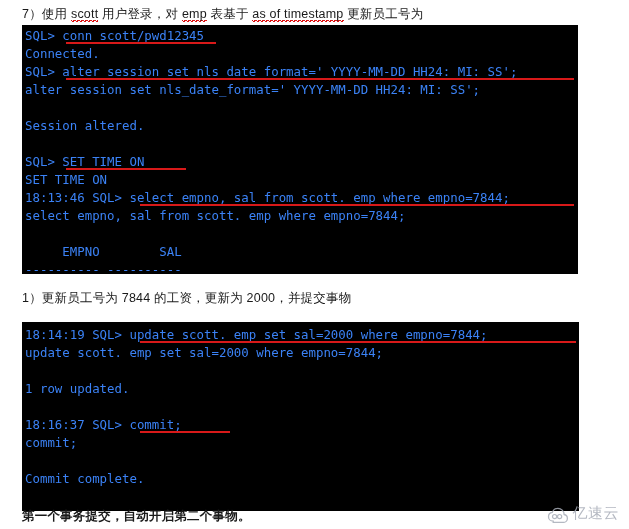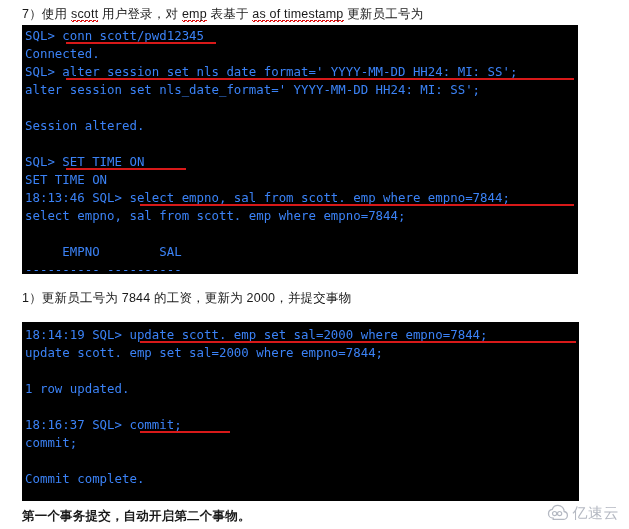--- a/index.html
+++ b/index.html
@@ -59,21 +59,21 @@
     top: 25px;
     width: 556px;
     height: 247px;
     padding: 2px 0 0 0;
   }
   #terminal-2 {
     left: 22px;
     top: 322px;
     width: 557px;
     height: 175px;
-    padding: 4px 0 0 0;
+    padding: 4px 0 10px 0;
   }
   .tline {
     position: relative;
     height: 18px;
     padding-left: 3px;
     white-space: pre;
   }
   .tline.blank { color: transparent; }
 
   
@@ -84,21 +84,21 @@
     bottom: 1px;
     pointer-events: none;
   }
 
   
   #watermark {
     position: absolute;
     right: 10px;
     top: 504px;
     display: flex;
-    align-items: flex-start;
+    align-items: flex-end;
     gap: 4px;
     opacity: 0.85;
   }
   #watermark .wm-text {
     font-size: 15px;
     color: #a8adb8;
     font-family: "Liberation Sans", "DejaVu Sans", sans-serif;
     letter-spacing: 0.5px;
   }
   #watermark svg { display: block; }

